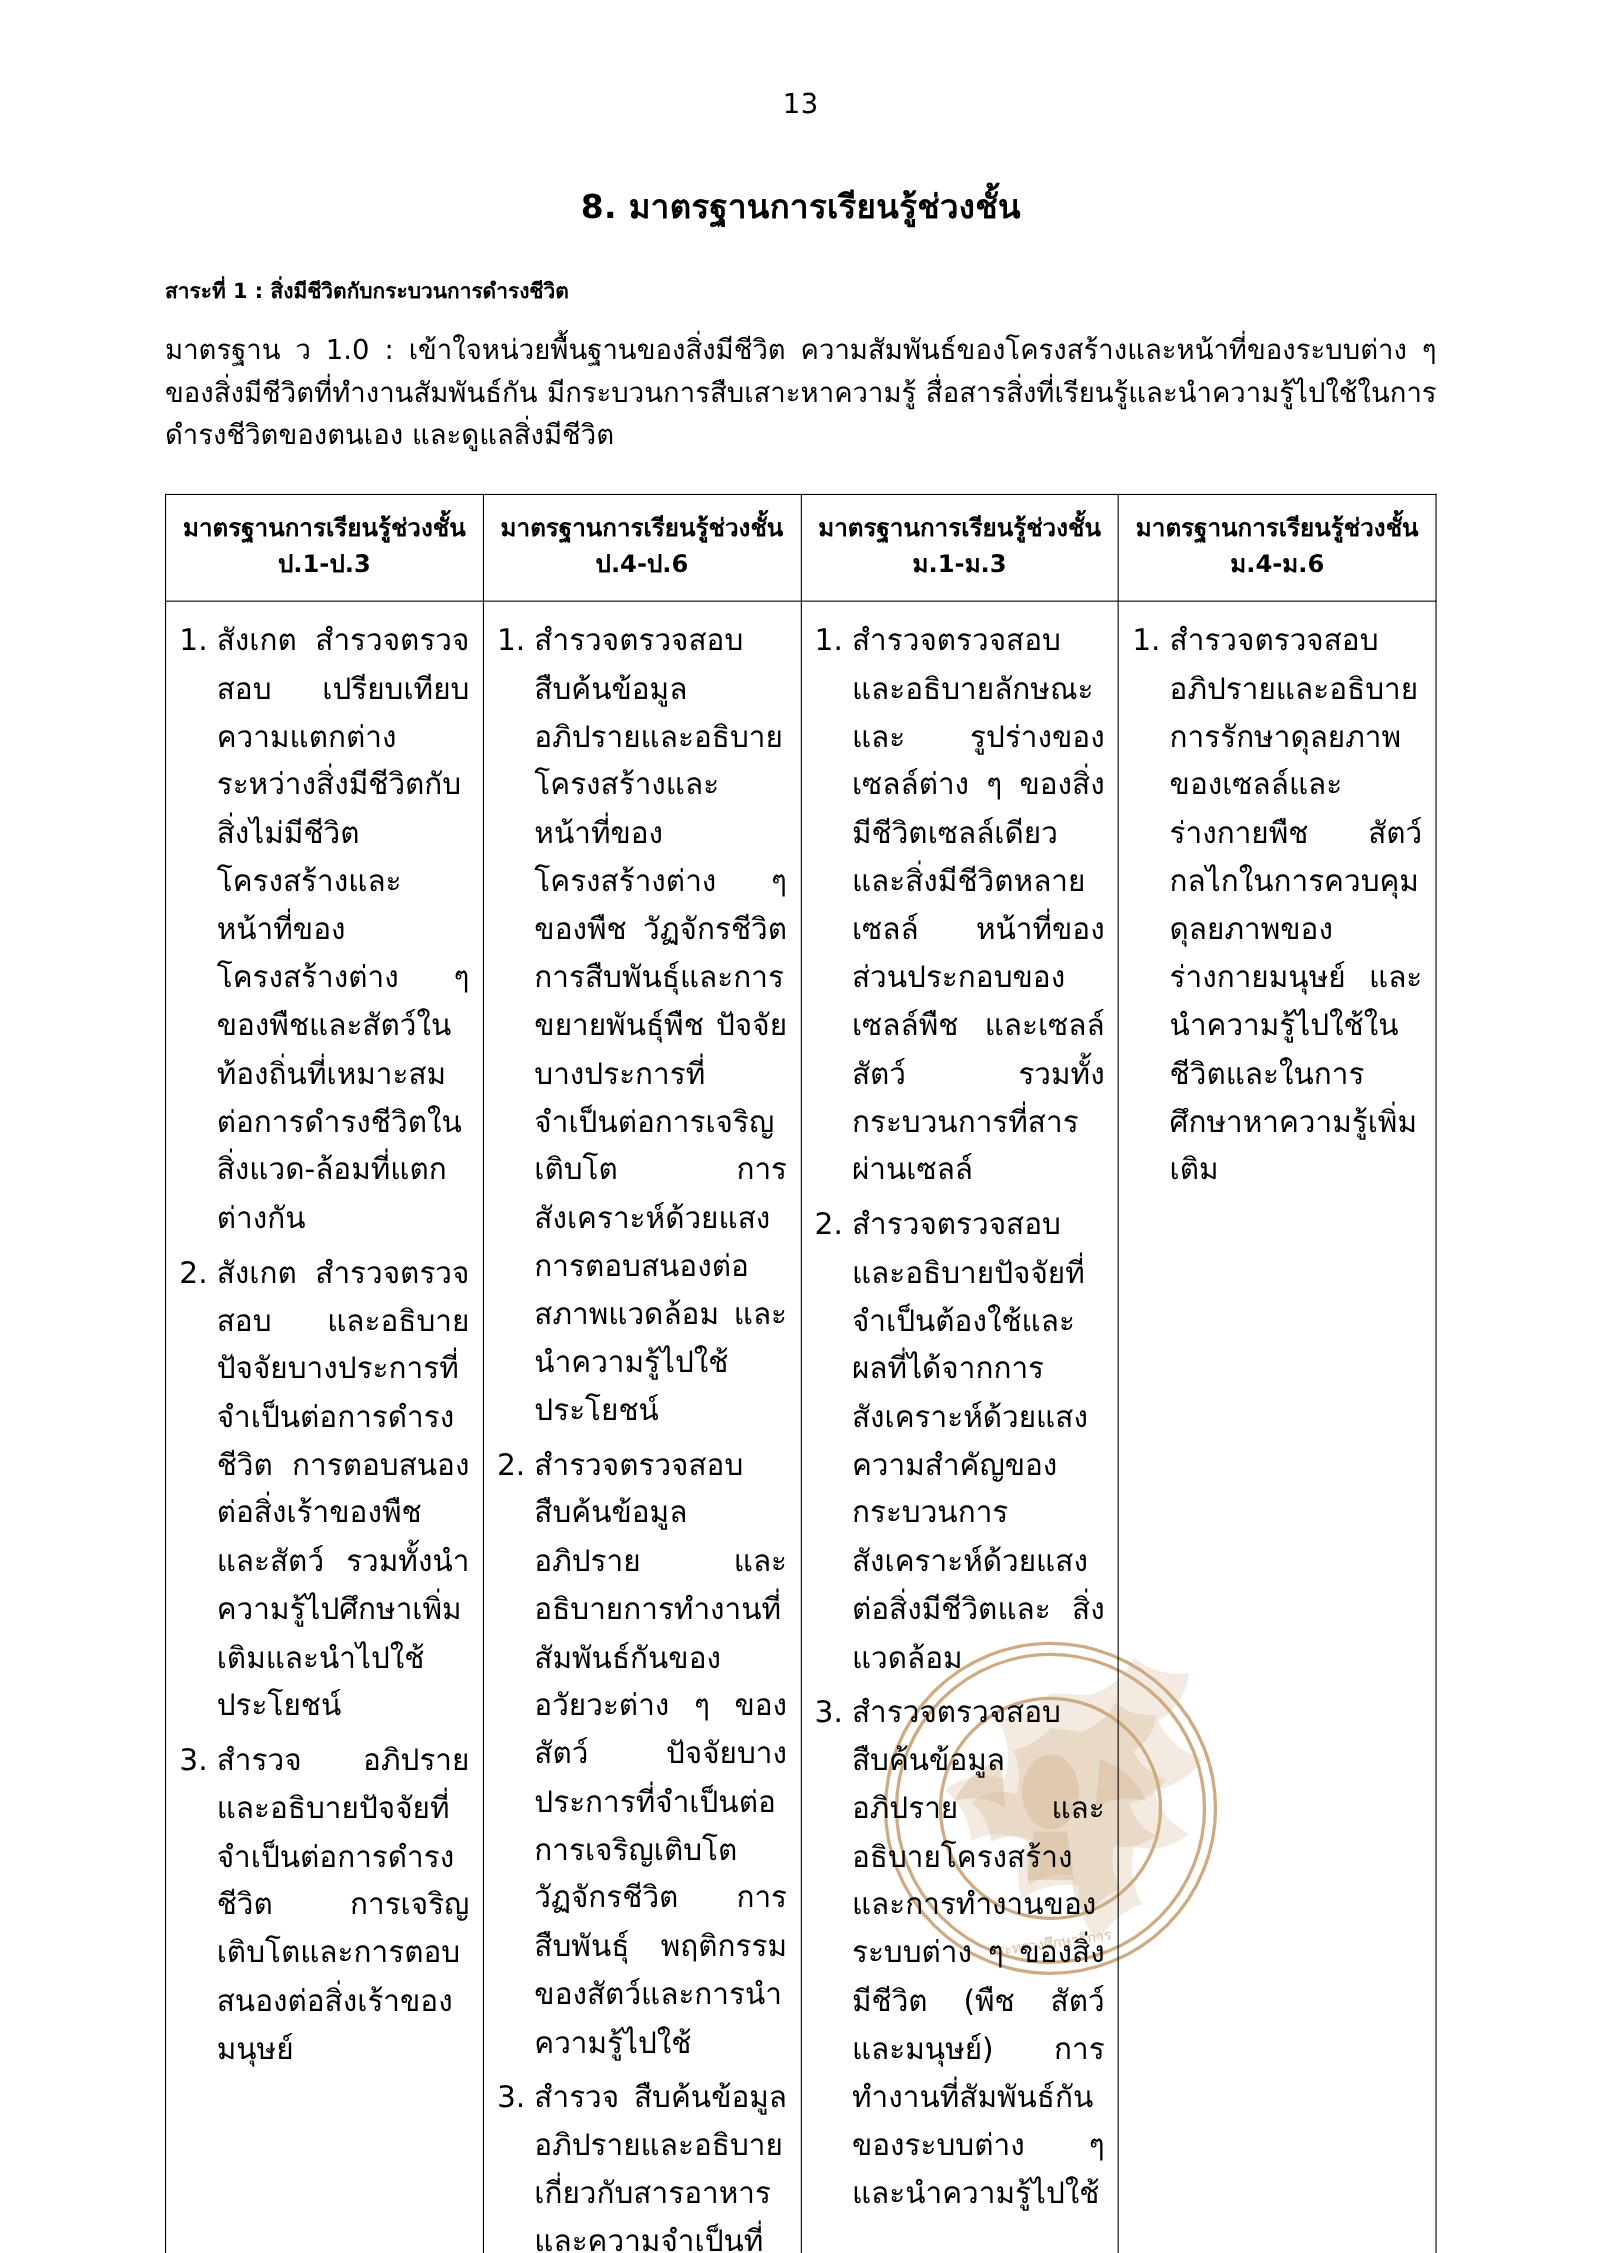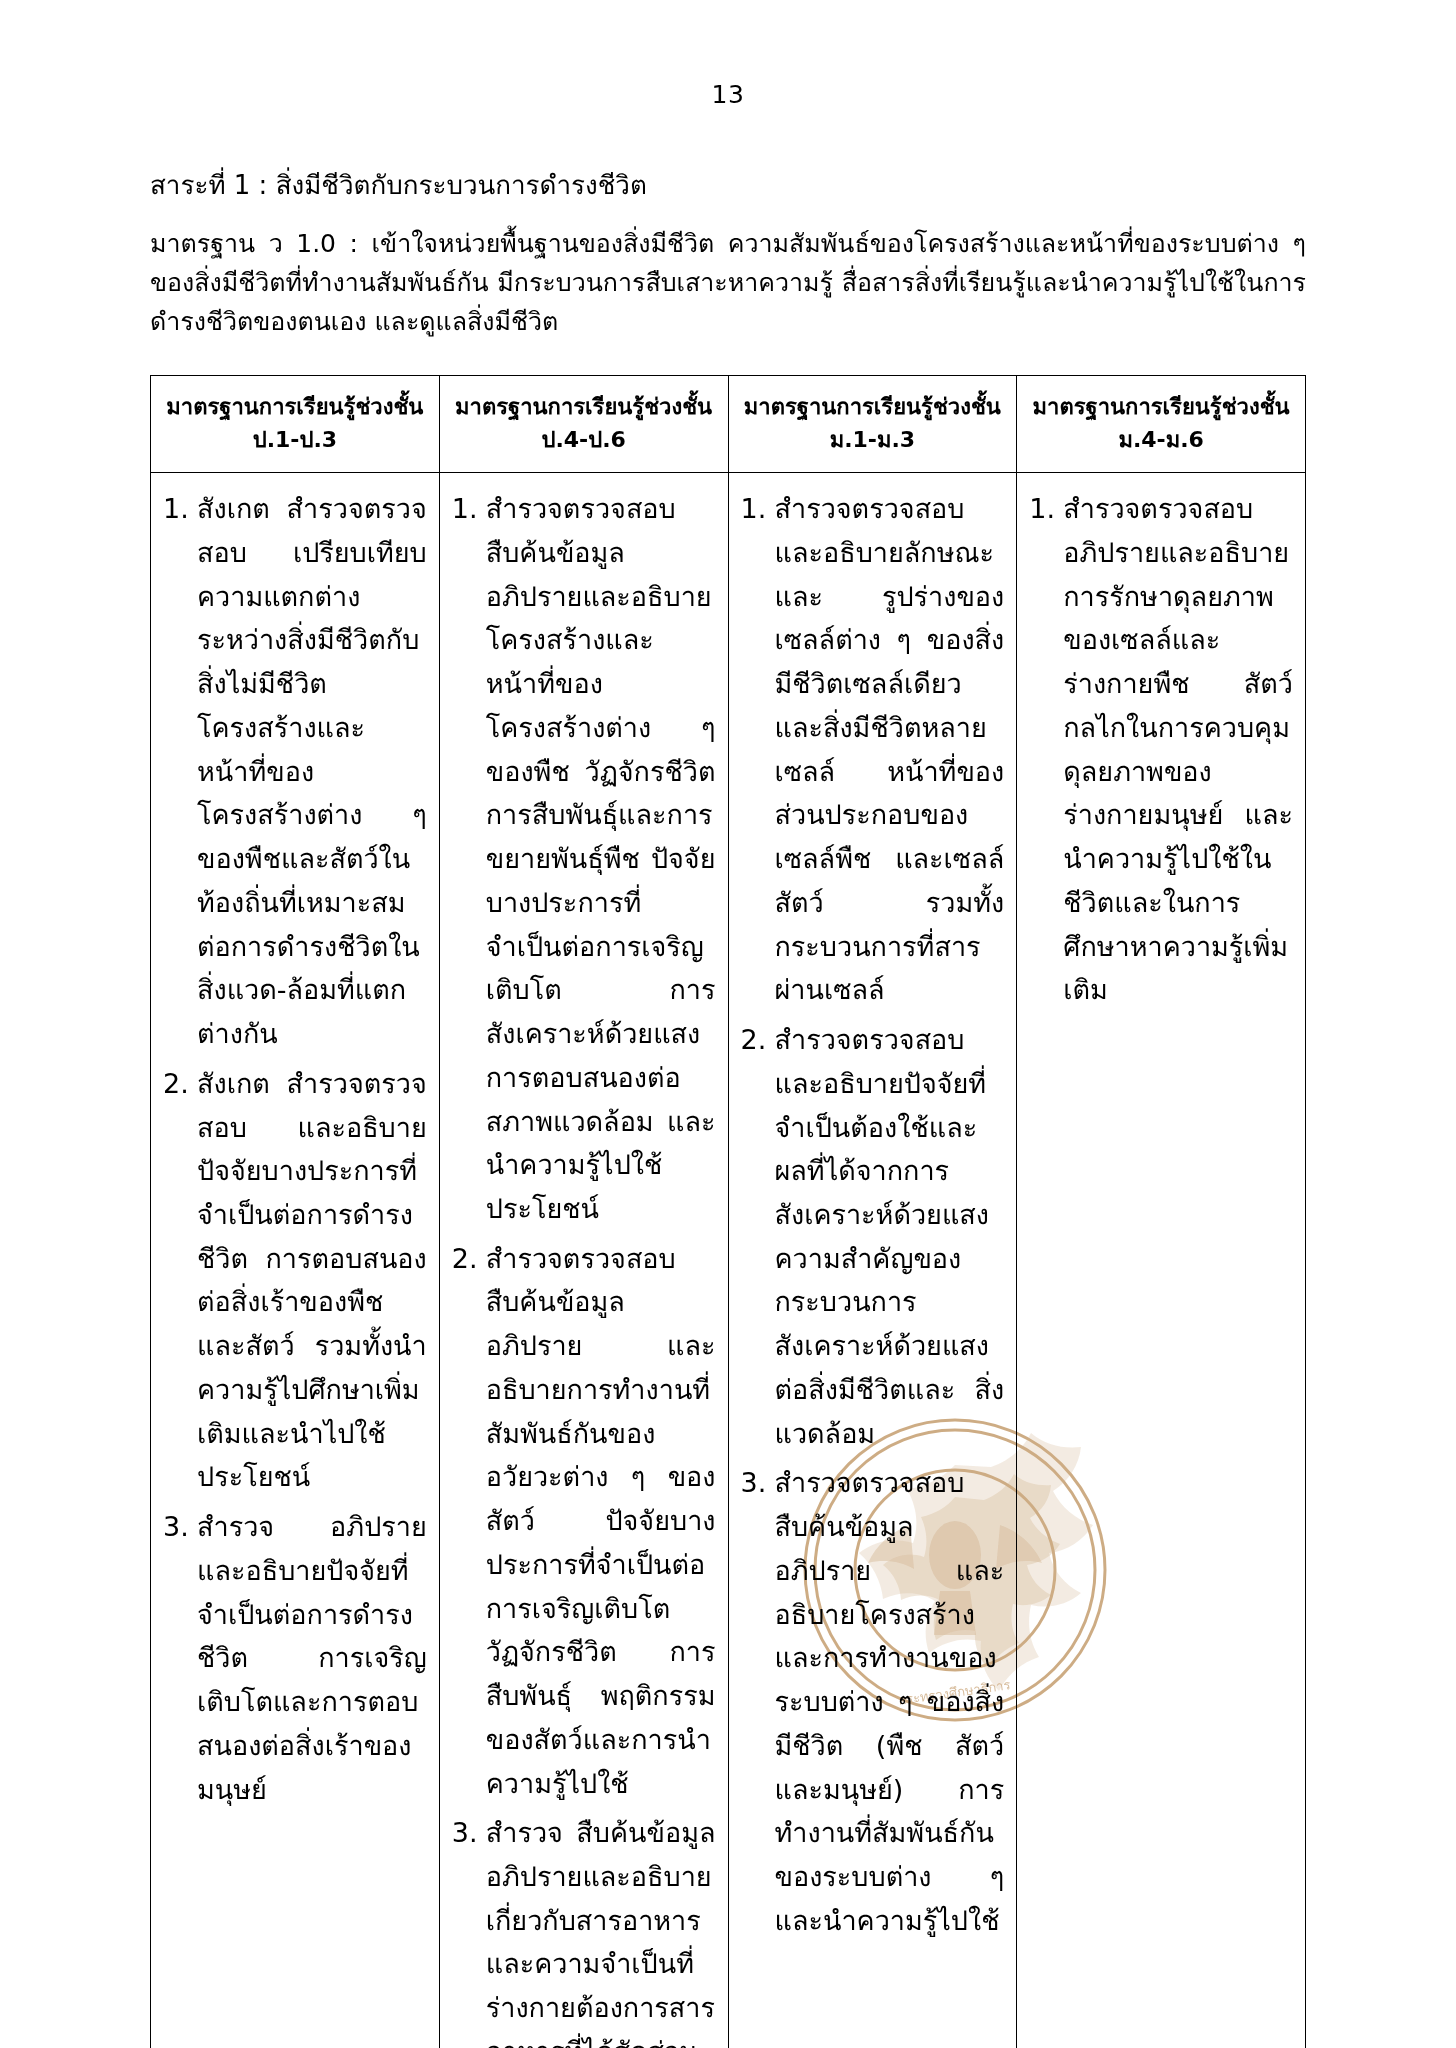--- a/index.html
+++ b/index.html
@@ -28,22 +28,22 @@
     letter-spacing: 0.5px;
   }
   .doc-title {
     text-align: center;
     font-size: 30px;
     font-weight: bold;
     margin: 0 0 38px 0;
     letter-spacing: 0.3px;
   }
   .section-heading {
-    font-size: 26px;
-    font-weight: normal;
+    font-size: 19px;
+    font-weight: bold;
     margin: 0 0 20px 0;
   }
   .standard-paragraph {
     font-size: 25px;
     line-height: 1.55;
     text-align: justify;
     text-justify: inter-word;
     margin: 0 0 34px 0;
   }
   table.matrix {
@@ -109,20 +109,21 @@
   .emblem svg { display: block; }
   .col-wrap { position: relative; }
 </style>
 </head>
 <body>
 
 <div class="page">
 
   <div class="page-number">13</div>
 
+  <h1 class="doc-title">8. มาตรฐานการเรียนรู้ช่วงชั้น</h1>
 
   <div class="section-heading">สาระที่ 1 : สิ่งมีชีวิตกับกระบวนการดำรงชีวิต</div>
 
   <p class="standard-paragraph">มาตรฐาน ว 1.0 :  เข้าใจหน่วยพื้นฐานของสิ่งมีชีวิต   ความสัมพันธ์ของโครงสร้างและหน้าที่ของระบบต่าง ๆ ของสิ่งมีชีวิตที่ทำงานสัมพันธ์กัน  มีกระบวนการสืบเสาะหาความรู้  สื่อสารสิ่งที่เรียนรู้และนำความรู้ไปใช้ในการดำรงชีวิตของตนเอง และดูแลสิ่งมีชีวิต</p>
 
   <div class="col-wrap">
 
     <div class="emblem">
       <svg viewBox="0 0 330 330" width="330" height="330" aria-hidden="true">
         <g fill="none" stroke="#b07a3a" stroke-width="3">

